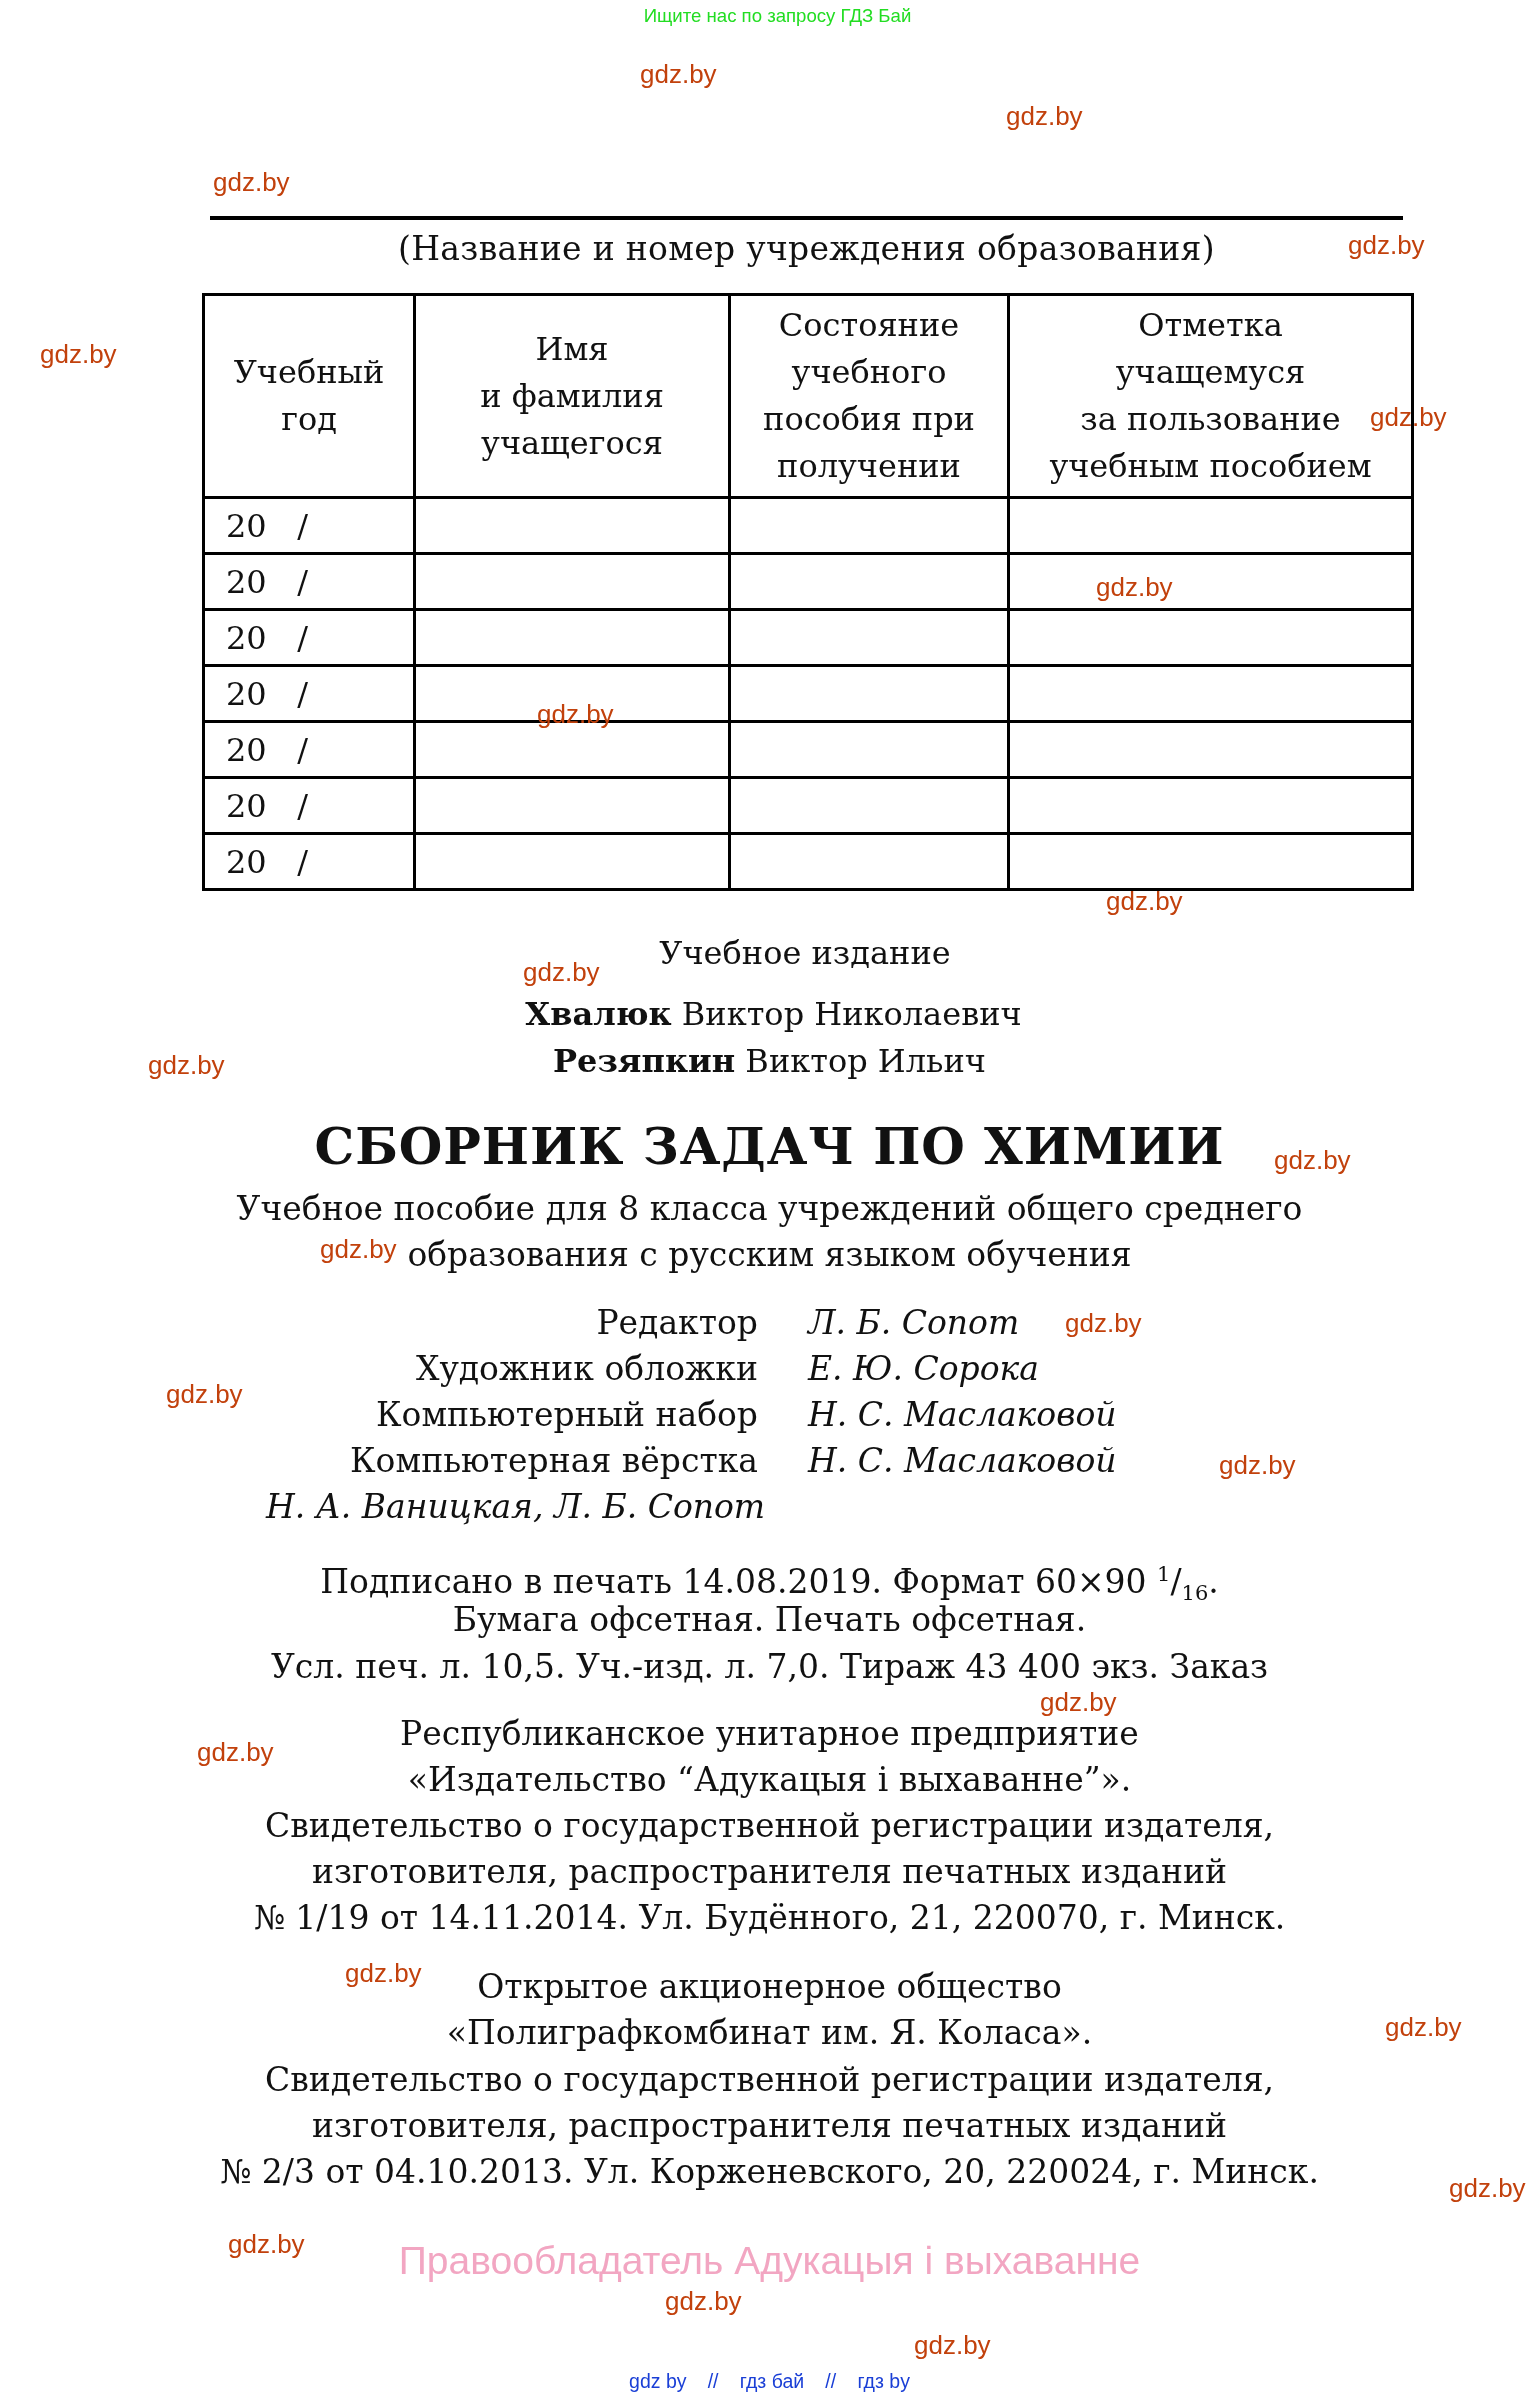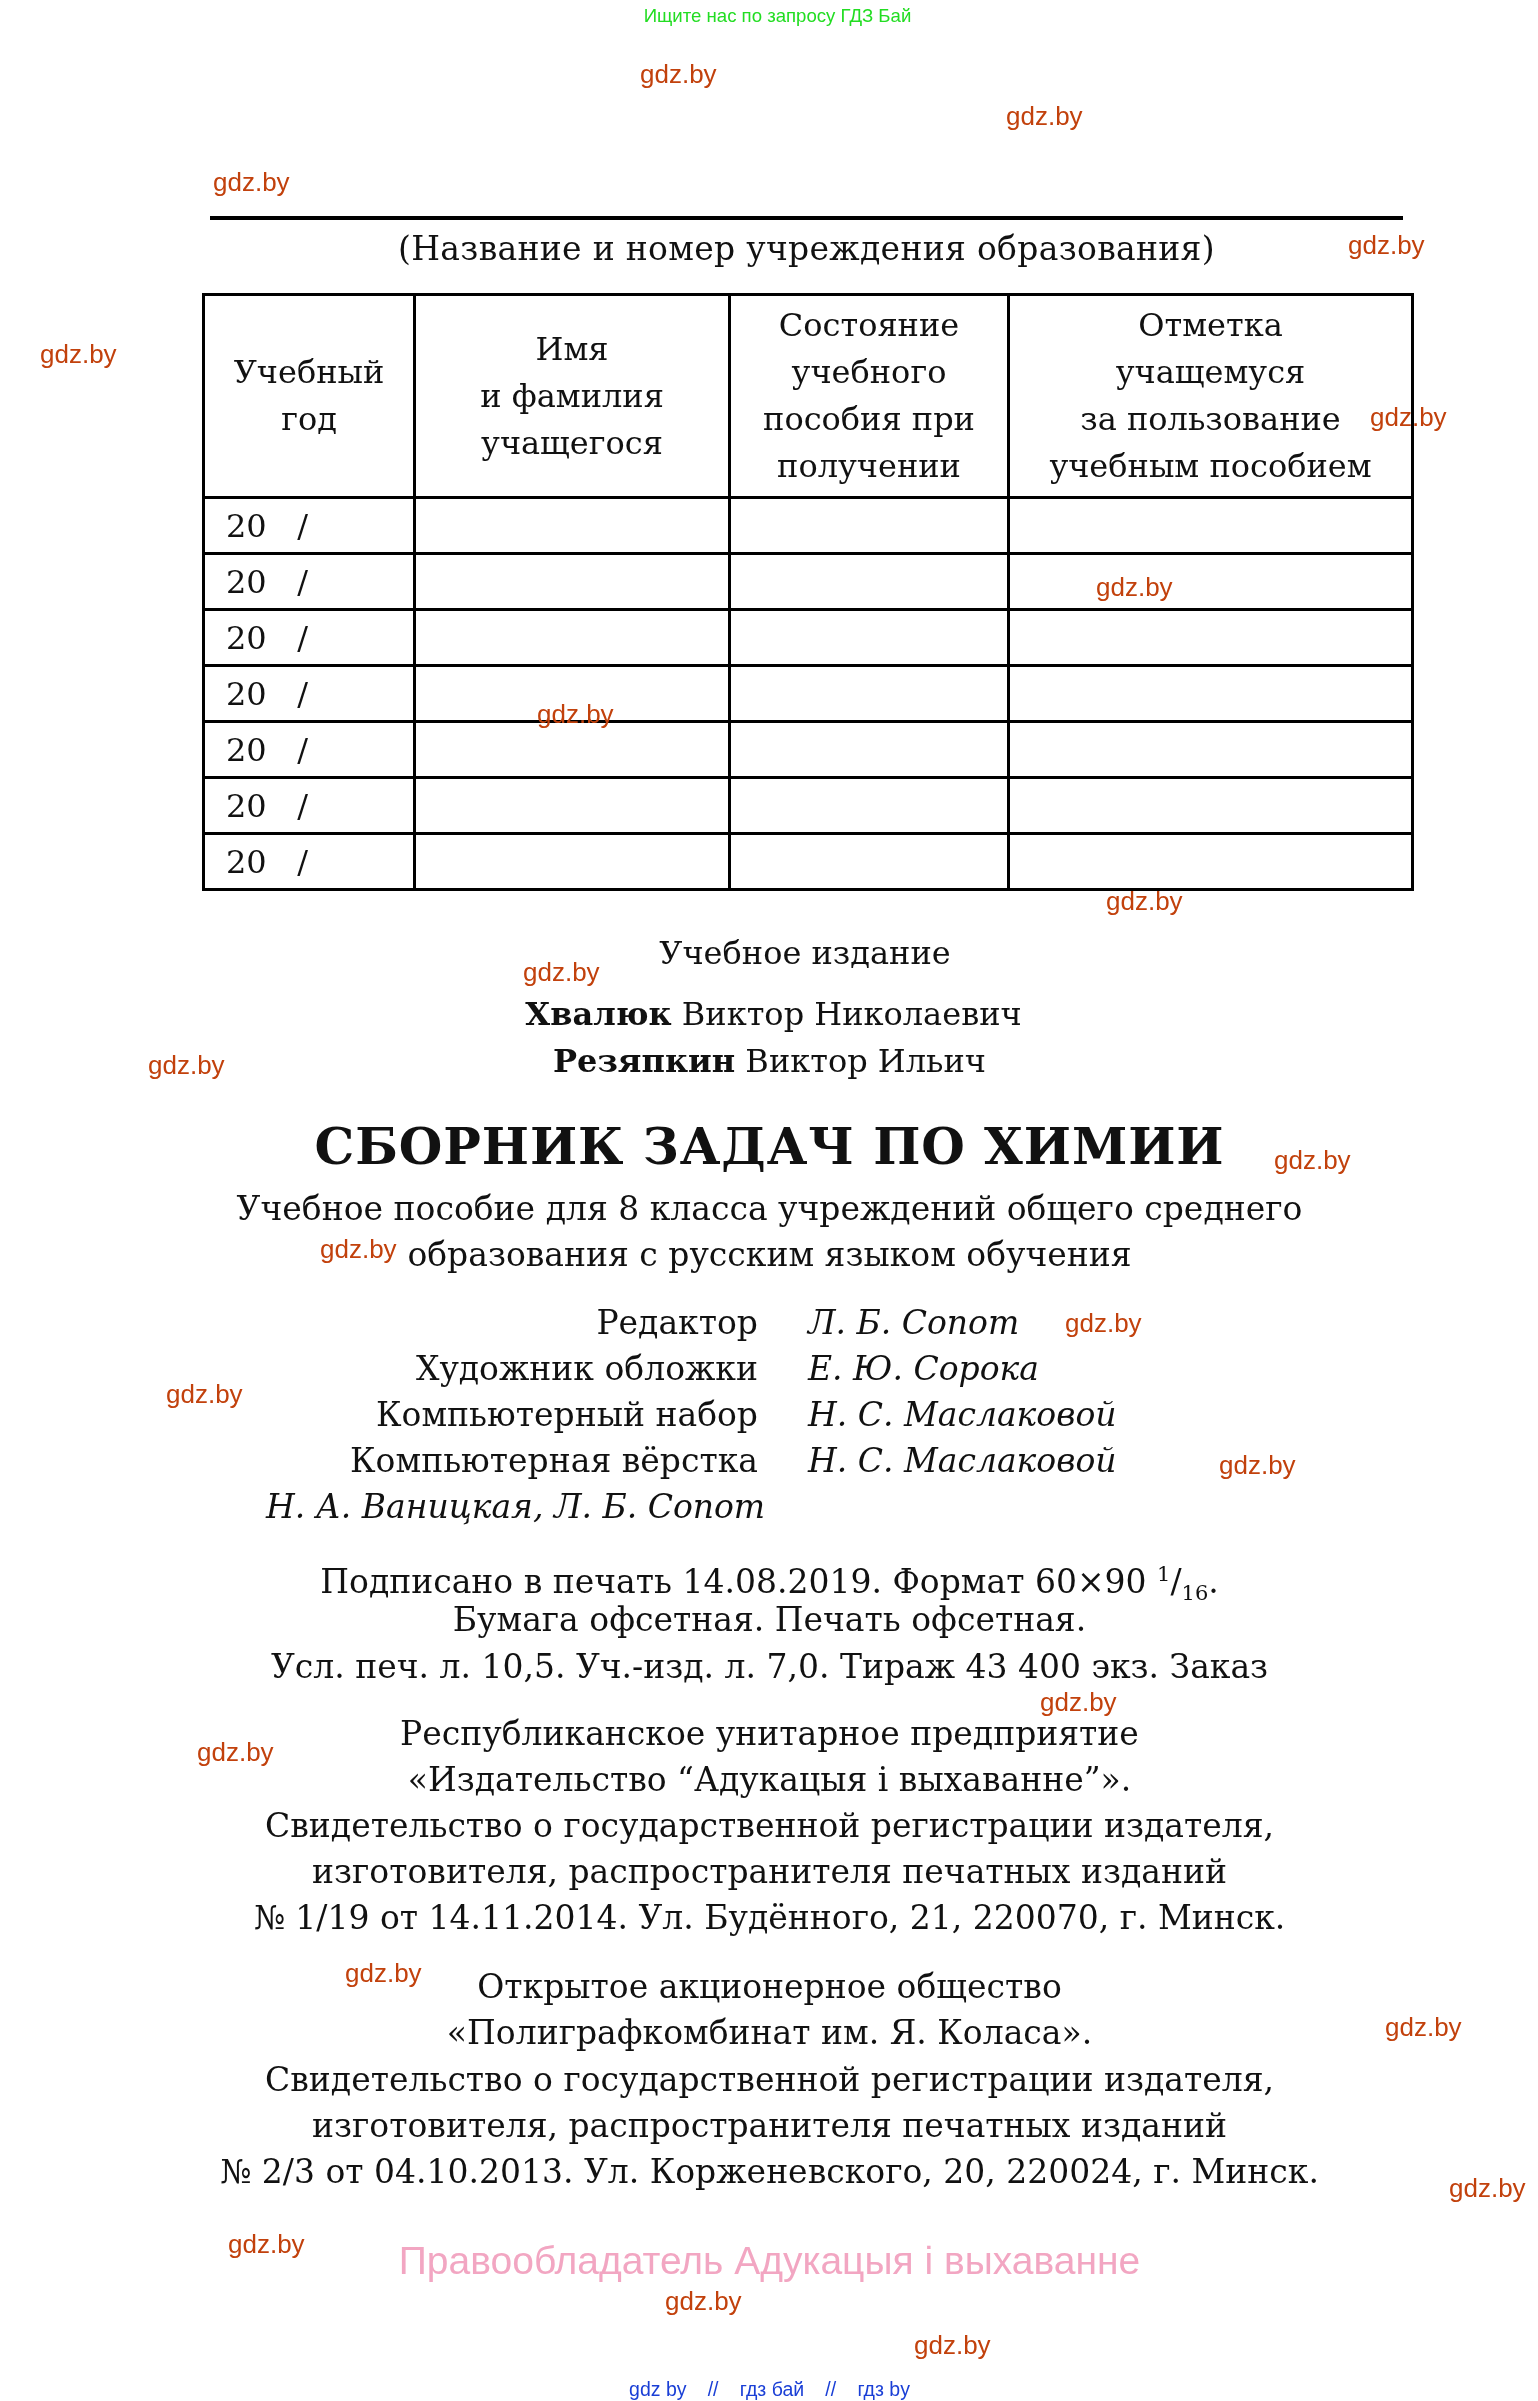--- a/index.html
+++ b/index.html
@@ -182,16 +182,16 @@
 <div class="abs wm" style="left:1219px;top:1450px;">gdz.by</div>
 <div class="abs wm" style="left:1040px;top:1687px;">gdz.by</div>
 <div class="abs wm" style="left:197px;top:1737px;">gdz.by</div>
 <div class="abs wm" style="left:345px;top:1958px;">gdz.by</div>
 <div class="abs wm" style="left:1385px;top:2012px;">gdz.by</div>
 <div class="abs wm" style="left:1449px;top:2173px;">gdz.by</div>
 <div class="abs wm" style="left:228px;top:2229px;">gdz.by</div>
 <div class="abs wm" style="left:665px;top:2286px;">gdz.by</div>
 <div class="abs wm" style="left:914px;top:2330px;">gdz.by</div>
 
-<div class="abs center footer-links" style="top:2370px;margin-top:8px;">
+<div class="abs center footer-links" style="top:2370px;">
   <span>gdz by</span><span>//</span><span>гдз бай</span><span>//</span><span>гдз by</span>
 </div>
 
 
 </body></html>

